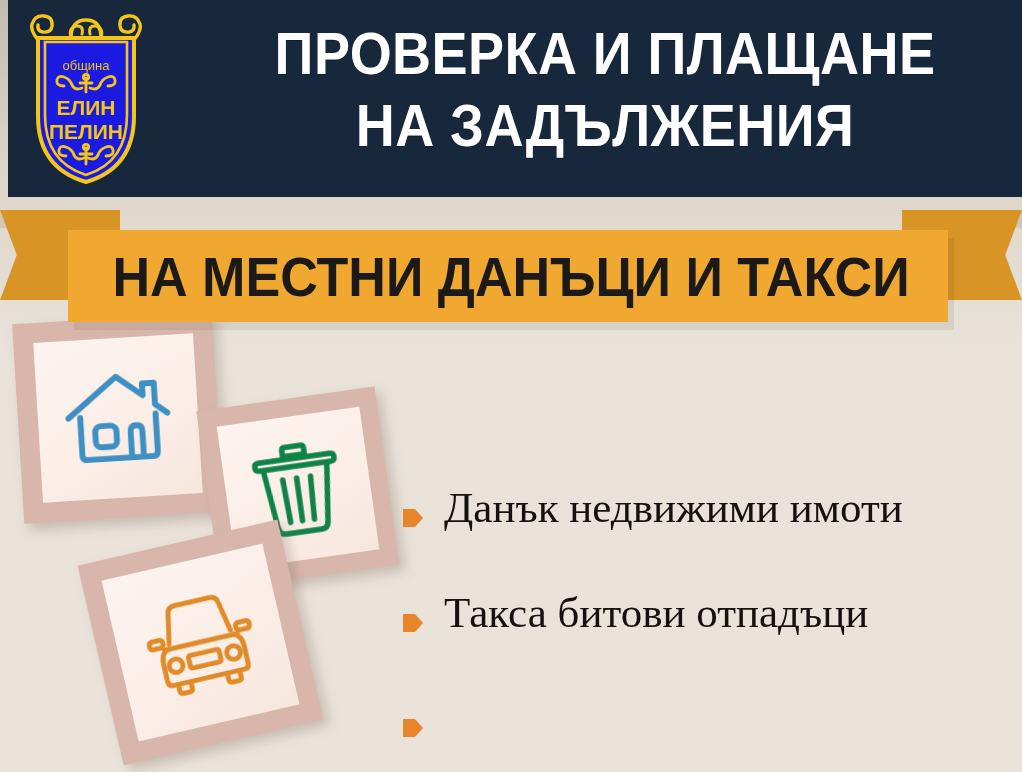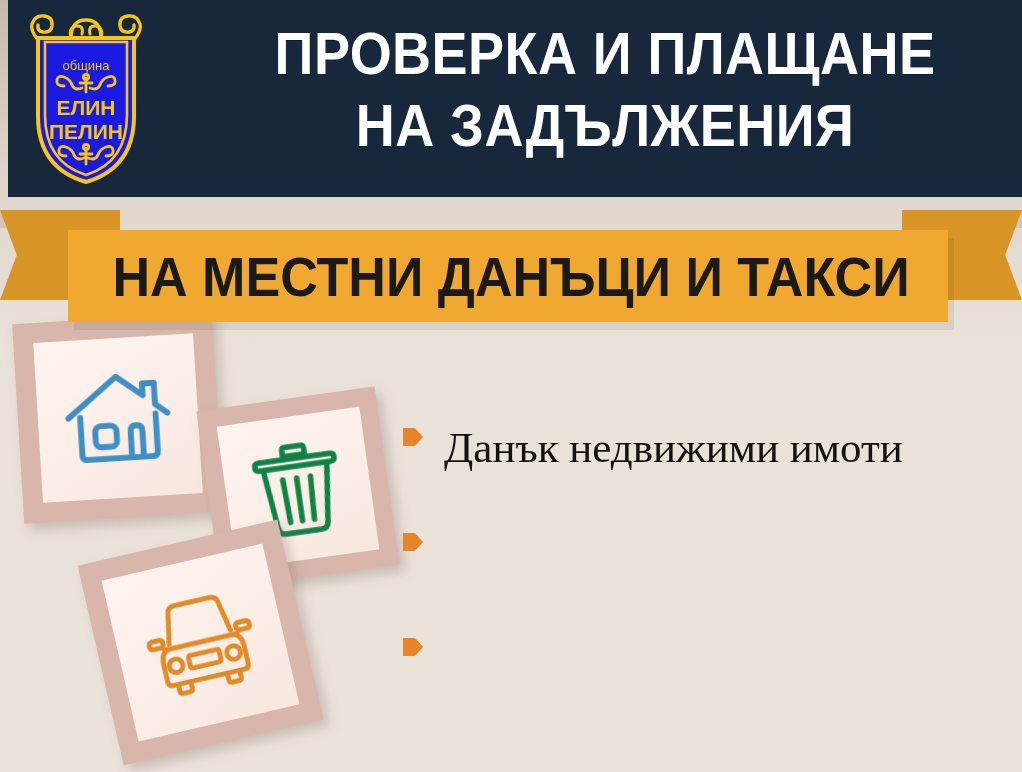--- a/index.html
+++ b/index.html
@@ -111,21 +111,21 @@
   #stamp-car{ left:98px; top:540px; width:205px; height:205px; transform:rotate(-13deg); }
   #stamp-car .scallop{ width:205px;height:205px; }
   #stamp-car .inner{ left:20px;top:20px;width:165px;height:165px; }
 
   
   .bullets{
     position:absolute;left:402px;top:425px;width:606px;
     z-index:3;
   }
   .bullet-row{
-    display:flex;align-items:flex-start;
+    display:flex;align-items:flex-end;
     height:105px;
   }
   .bullet-marker{
     flex:0 0 auto;width:22px;height:24px;margin-right:20px;
   }
   .bullet-marker svg{display:block;width:22px;height:24px;}
   .bullet-label{
     font-family:"Liberation Serif", serif;
     font-size:43px;
     color:#14110e;
@@ -369,20 +369,21 @@
       </span>
       <span class="bullet-label">Данък недвижими имоти</span>
     </div>
 
     <div class="bullet-row">
       <span class="bullet-marker">
         <svg viewBox="0 0 22 24" xmlns="http://www.w3.org/2000/svg">
           <path d="M1 3 L13 3 L21 12 L13 21 L1 21 Z" fill="#e8842a"></path>
         </svg>
       </span>
+      <span class="bullet-label">Такса битови отпадъци</span>
     </div>
 
     <div class="bullet-row">
       <span class="bullet-marker">
         <svg viewBox="0 0 22 24" xmlns="http://www.w3.org/2000/svg">
           <path d="M1 3 L13 3 L21 12 L13 21 L1 21 Z" fill="#e8842a"></path>
         </svg>
       </span>
     </div>
 

